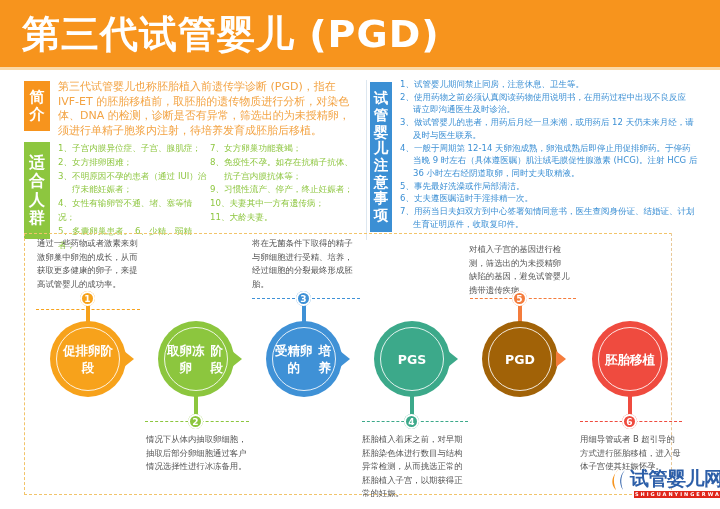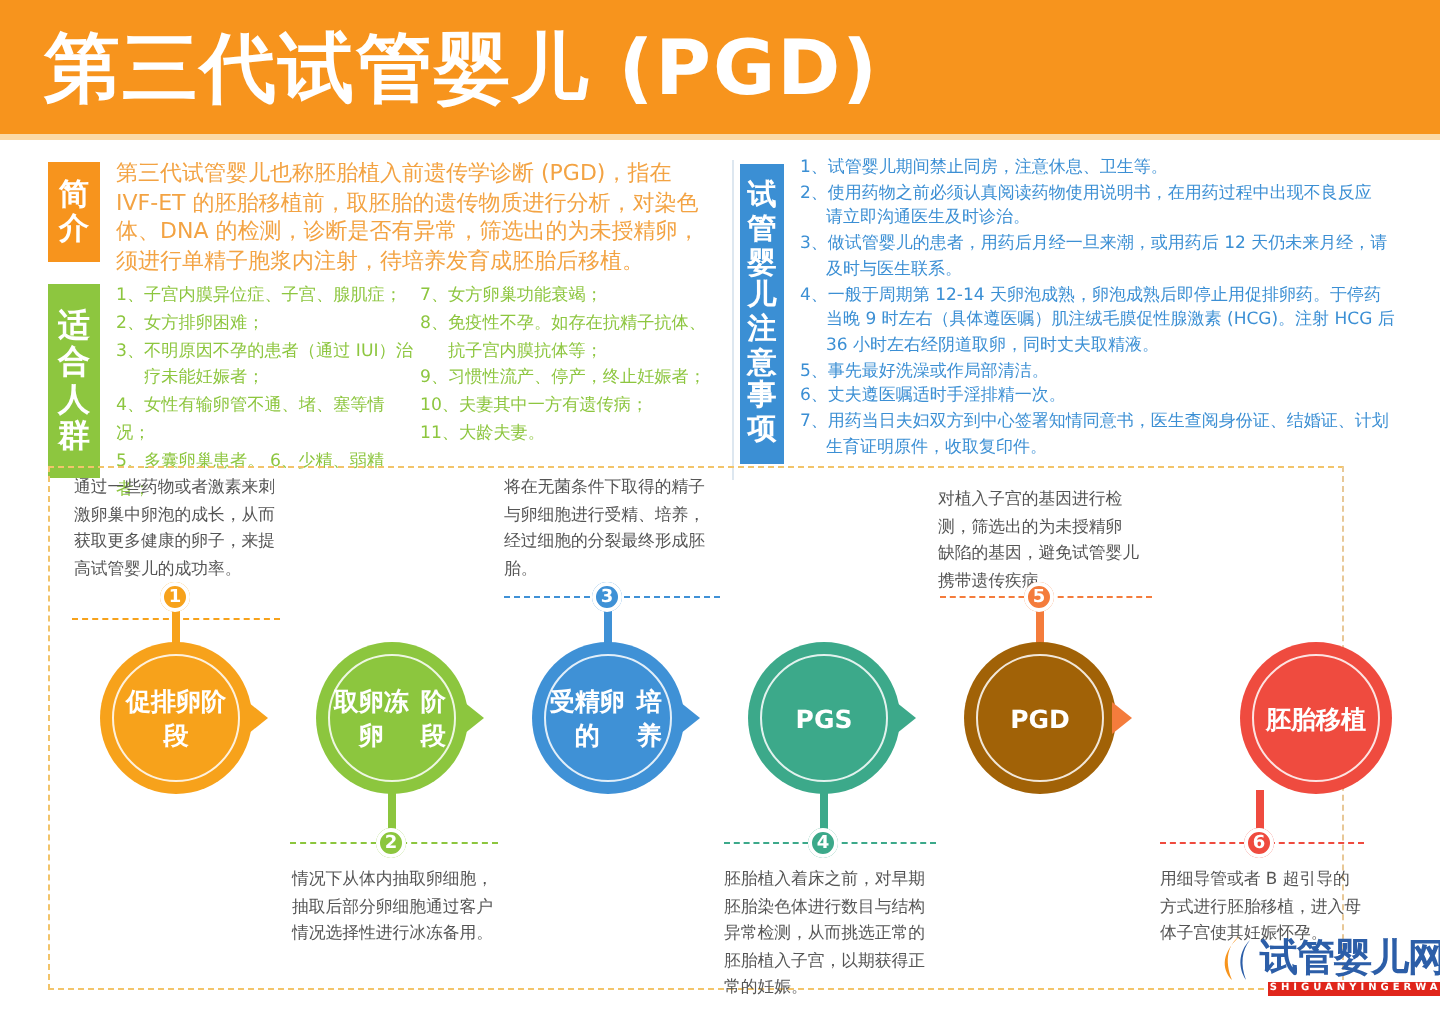--- a/index.html
+++ b/index.html
@@ -186,21 +186,21 @@
 <div class="dash" style="left:470px;top:298px;width:106px;border-color:#f47c3c;"></div>
 <div class="stem" style="left:518px;top:302px;height:20px;background:#f47c3c;"></div>
 <div class="badge" style="left:512px;top:291px;background:#f47c3c;">5</div>
 <div class="node" style="left:482px;top:321px;background:#a16207;">
   <div class="ring">
       <span>PGD</span>
     </div>
   <div class="pointer" style="border-left-color:#f47c3c;"></div>
 </div>
 
-<div class="node" style="left:620px;top:321px;background:#ef4b3f;">
+<div class="node" style="left:592px;top:321px;background:#ef4b3f;">
   <div class="ring">
       <span>胚胎移植</span>
     </div>
 </div>
 <div class="stem" style="left:628px;top:395px;height:20px;background:#ef4b3f;"></div>
 <div class="dash" style="left:580px;top:421px;width:102px;border-color:#ef4b3f;"></div>
 <div class="badge" style="left:622px;top:414px;background:#ef4b3f;">6</div>
 <div class="desc" style="left:580px;top:433px;width:110px;">
   <div>用细导管或者 B 超引导的</div>
   <div>方式进行胚胎移植，进入母</div>

